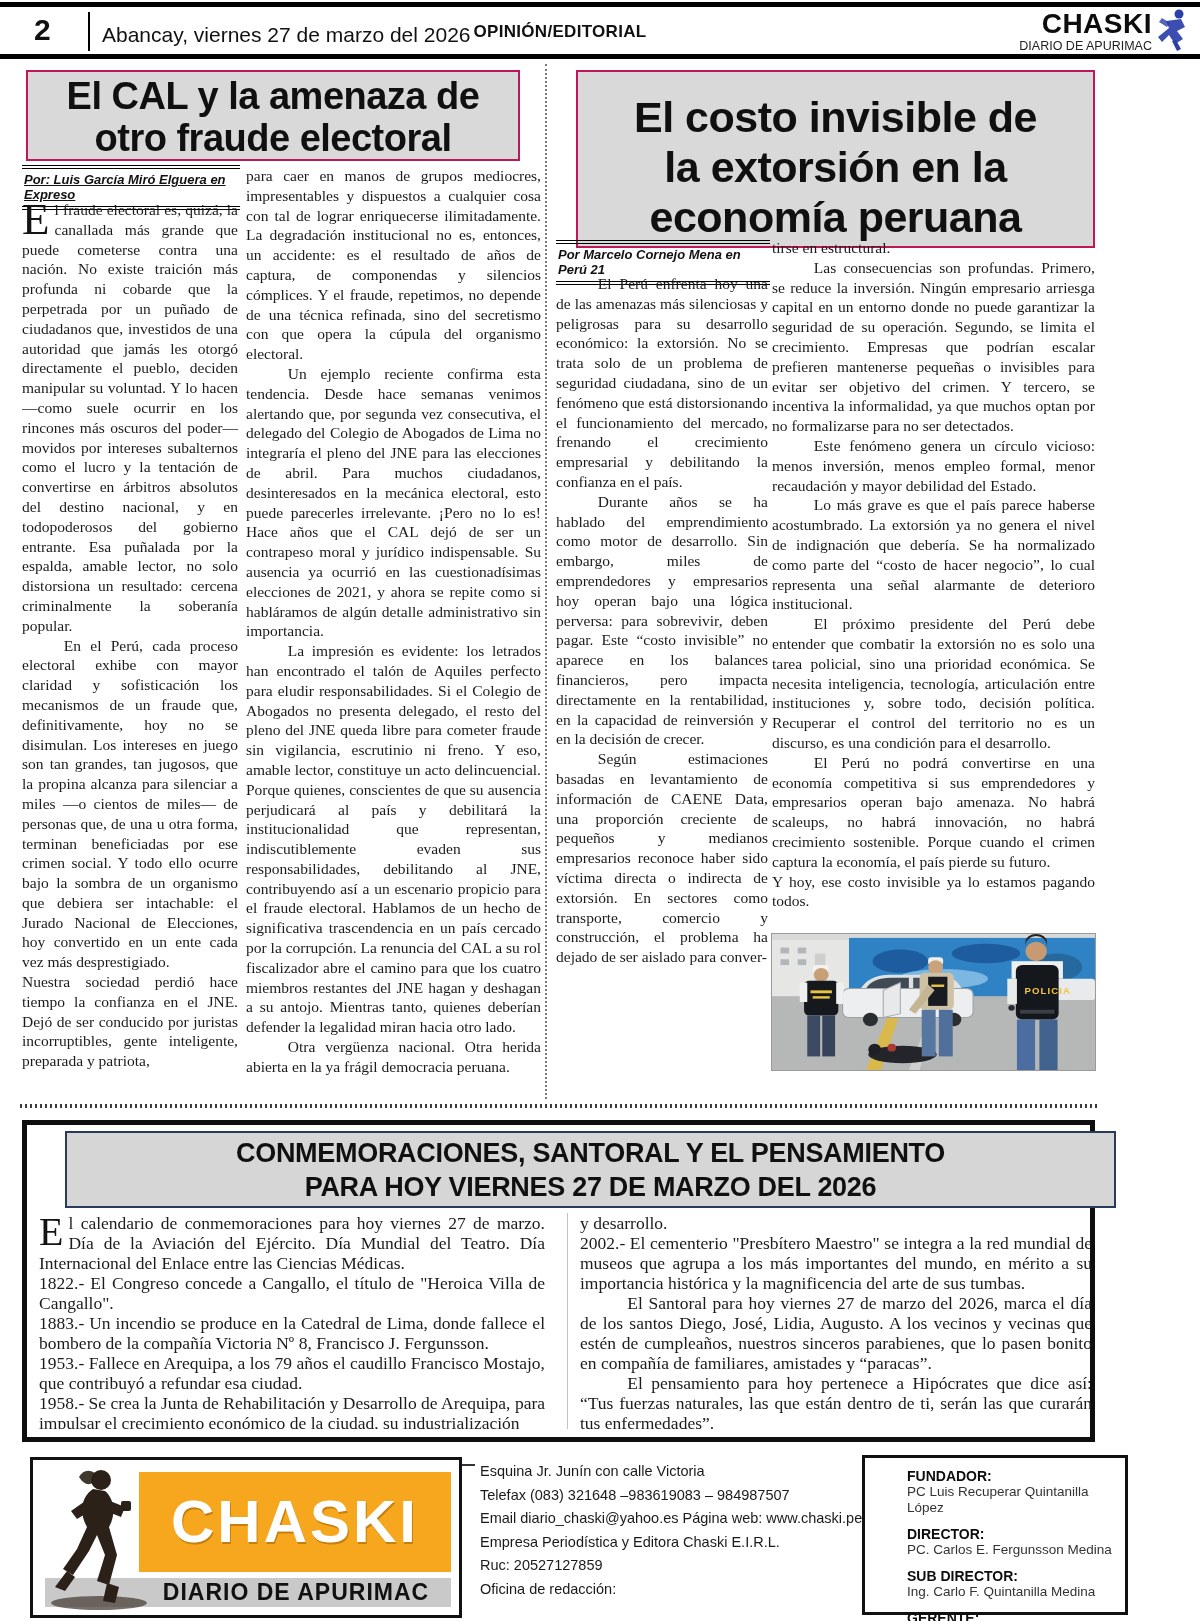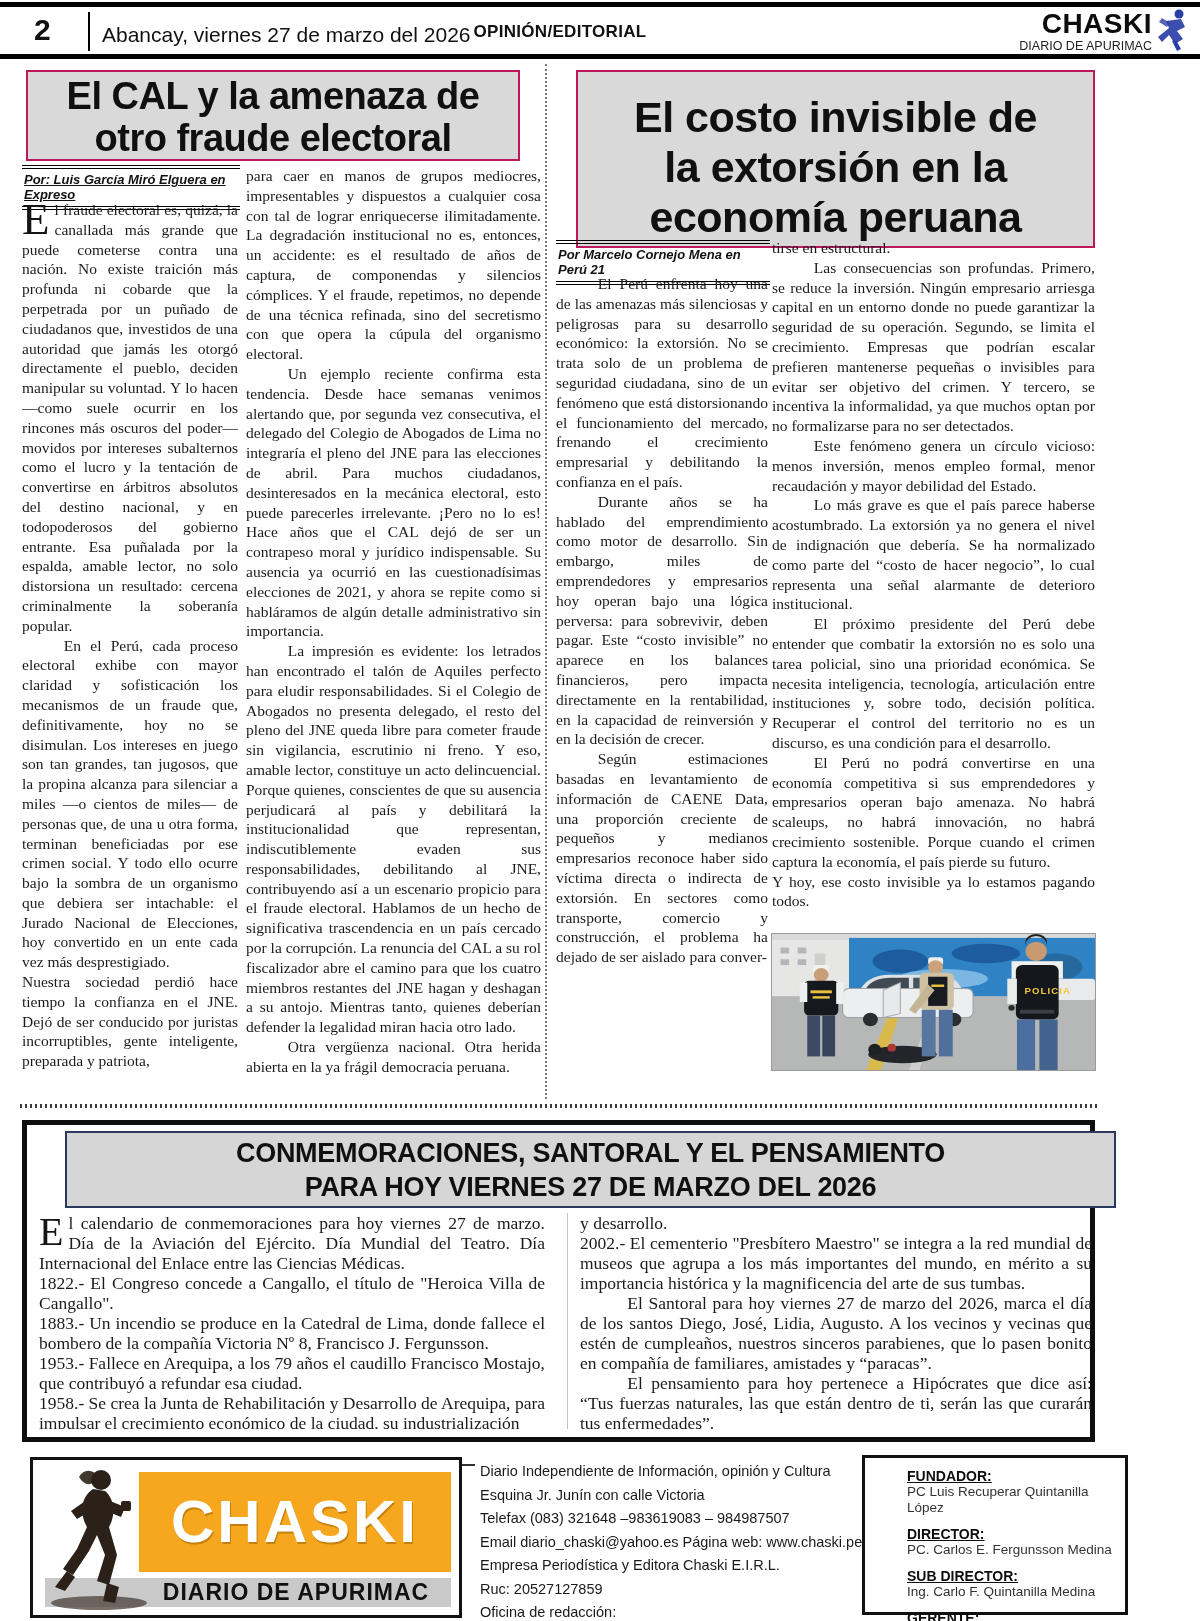--- a/index.html
+++ b/index.html
@@ -44,21 +44,21 @@
   .logobox{border:3px solid #111;background:#fff;}
   .logo-orange{position:absolute;background:#f6a71e;text-align:center;}
   .logo-orange span{font-family:"Liberation Sans",sans-serif;font-weight:bold;font-size:60px;letter-spacing:3px;color:#fff;
                     text-shadow:1px 2px 0 #c67f0a;}
   .logo-gray{position:absolute;background:#c9c9c9;text-align:center;}
   .logo-gray span{font-family:"Liberation Sans",sans-serif;font-weight:bold;font-size:23px;letter-spacing:1px;color:#111;}
   .infoblock{font-family:"Liberation Sans",sans-serif;font-size:14.5px;line-height:23.5px;color:#1a1a1a;}
   .info-line{margin:0;}
   .staffbox{border:3px solid #111;font-family:"Liberation Sans",sans-serif;color:#222;}
   .staff-item{margin:0 0 10px 0;line-height:16px;}
-  .staff-label{font-weight:bold;font-size:14px;color:#0d0d0d;display:block;text-decoration:underline;}
+  .staff-label{font-weight:bold;font-size:14px;color:#0d0d0d;display:block;}
   .staff-name{font-size:13.5px;color:#333;display:block;}
   .dash{background:#333;}
 </style>
 </head>
 <body>
 
 <div id="page">
 
   <div class="bar" style="top:2px;"></div>
   <div class="bar" style="top:54px;"></div>
@@ -232,21 +232,20 @@
     <div class="logo-orange" style="left:106px;top:12px;right:8px;height:100px;line-height:100px;">
       <span>CHASKI</span>
     </div>
     <div class="logo-gray" style="left:12px;top:118px;right:8px;height:29px;line-height:29px;padding-left:96px;">
       <span>DIARIO DE APURIMAC</span>
     </div>
   </div>
 
   <div class="abs dash" style="left:462px;top:1464px;width:13px;height:2px;"></div>
   <div class="abs infoblock" style="left:480px;top:1460px;width:392px;">
-      <div class="info-line">Diario Independiente de Información, opinión y Cultura</div>
       <div class="info-line">Esquina  Jr. Junín con calle Victoria</div>
       <div class="info-line">Telefax (083) 321648 –983619083 – 984987507</div>
       <div class="info-line">Email diario_chaski@yahoo.es  Página web: www.chaski.pe</div>
       <div class="info-line">Empresa Periodística y Editora Chaski E.I.R.L.</div>
       <div class="info-line">Ruc: 20527127859</div>
       <div class="info-line">Oficina de redacción:</div>
     </div>
 
   <div class="abs staffbox" style="left:862px;top:1455px;width:266px;height:160px;padding:10px 0 0 42px;box-sizing:border-box;">
     <div class="staff-item">

